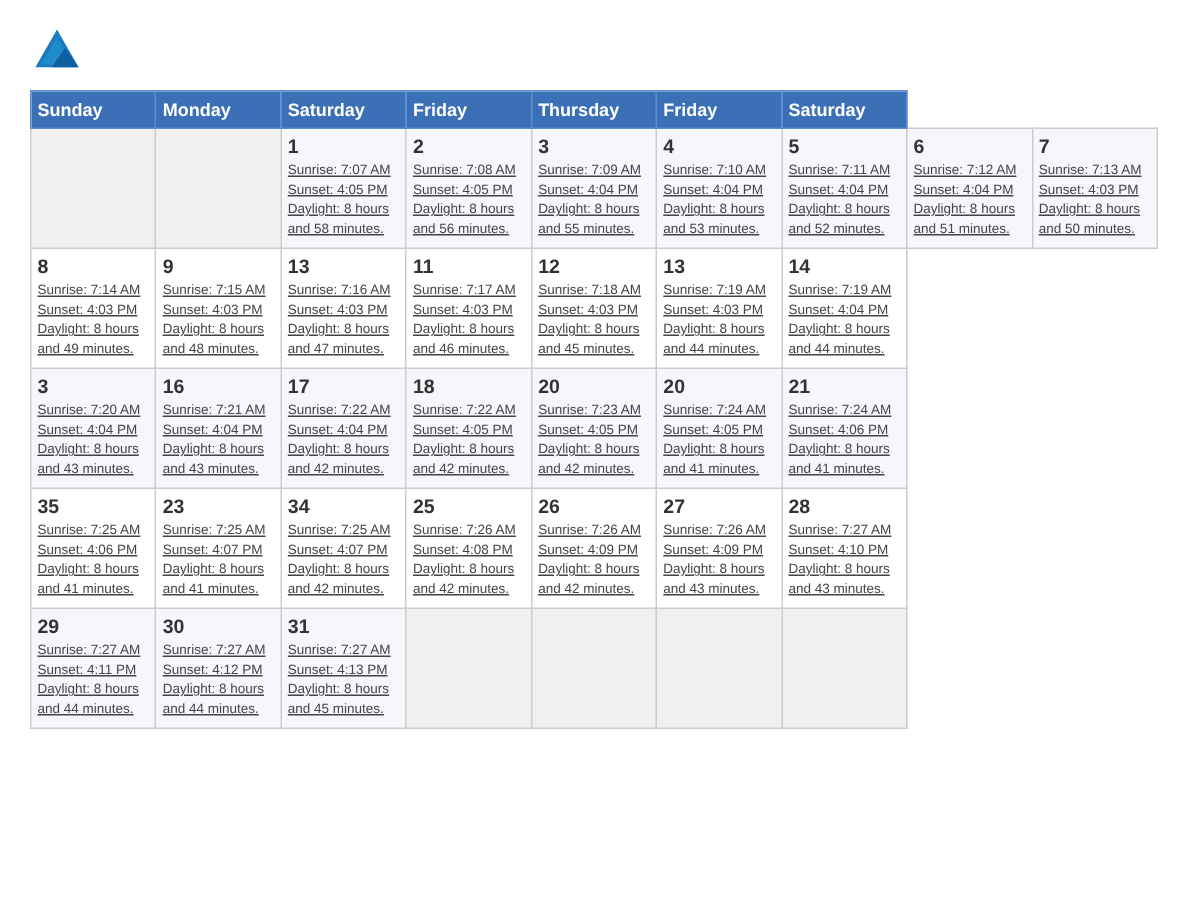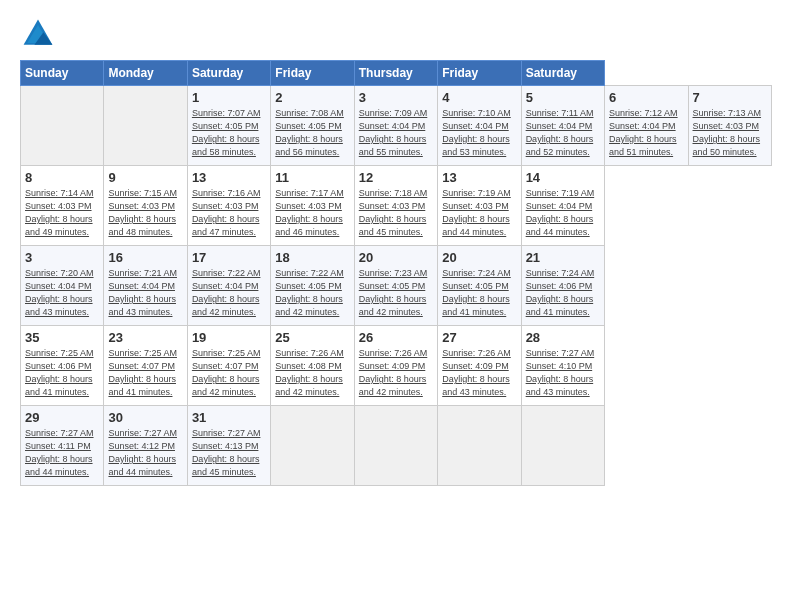--- a/index.html
+++ b/index.html
@@ -228,21 +228,21 @@
         <tr>
           <td>
             <span class="day-num">35</span>
             <div class="day-info">Sunrise: 7:25 AM<br>Sunset: 4:06 PM<br>Daylight: 8 hours and 41 minutes.</div>
           </td>
           <td>
             <span class="day-num">23</span>
             <div class="day-info">Sunrise: 7:25 AM<br>Sunset: 4:07 PM<br>Daylight: 8 hours and 41 minutes.</div>
           </td>
           <td>
-            <span class="day-num">19</span>
+            <span class="day-num">34</span>
             <div class="day-info">Sunrise: 7:25 AM<br>Sunset: 4:07 PM<br>Daylight: 8 hours and 42 minutes.</div>
           </td>
           <td>
             <span class="day-num">25</span>
             <div class="day-info">Sunrise: 7:26 AM<br>Sunset: 4:08 PM<br>Daylight: 8 hours and 42 minutes.</div>
           </td>
           <td>
             <span class="day-num">26</span>
             <div class="day-info">Sunrise: 7:26 AM<br>Sunset: 4:09 PM<br>Daylight: 8 hours and 42 minutes.</div>
           </td>

